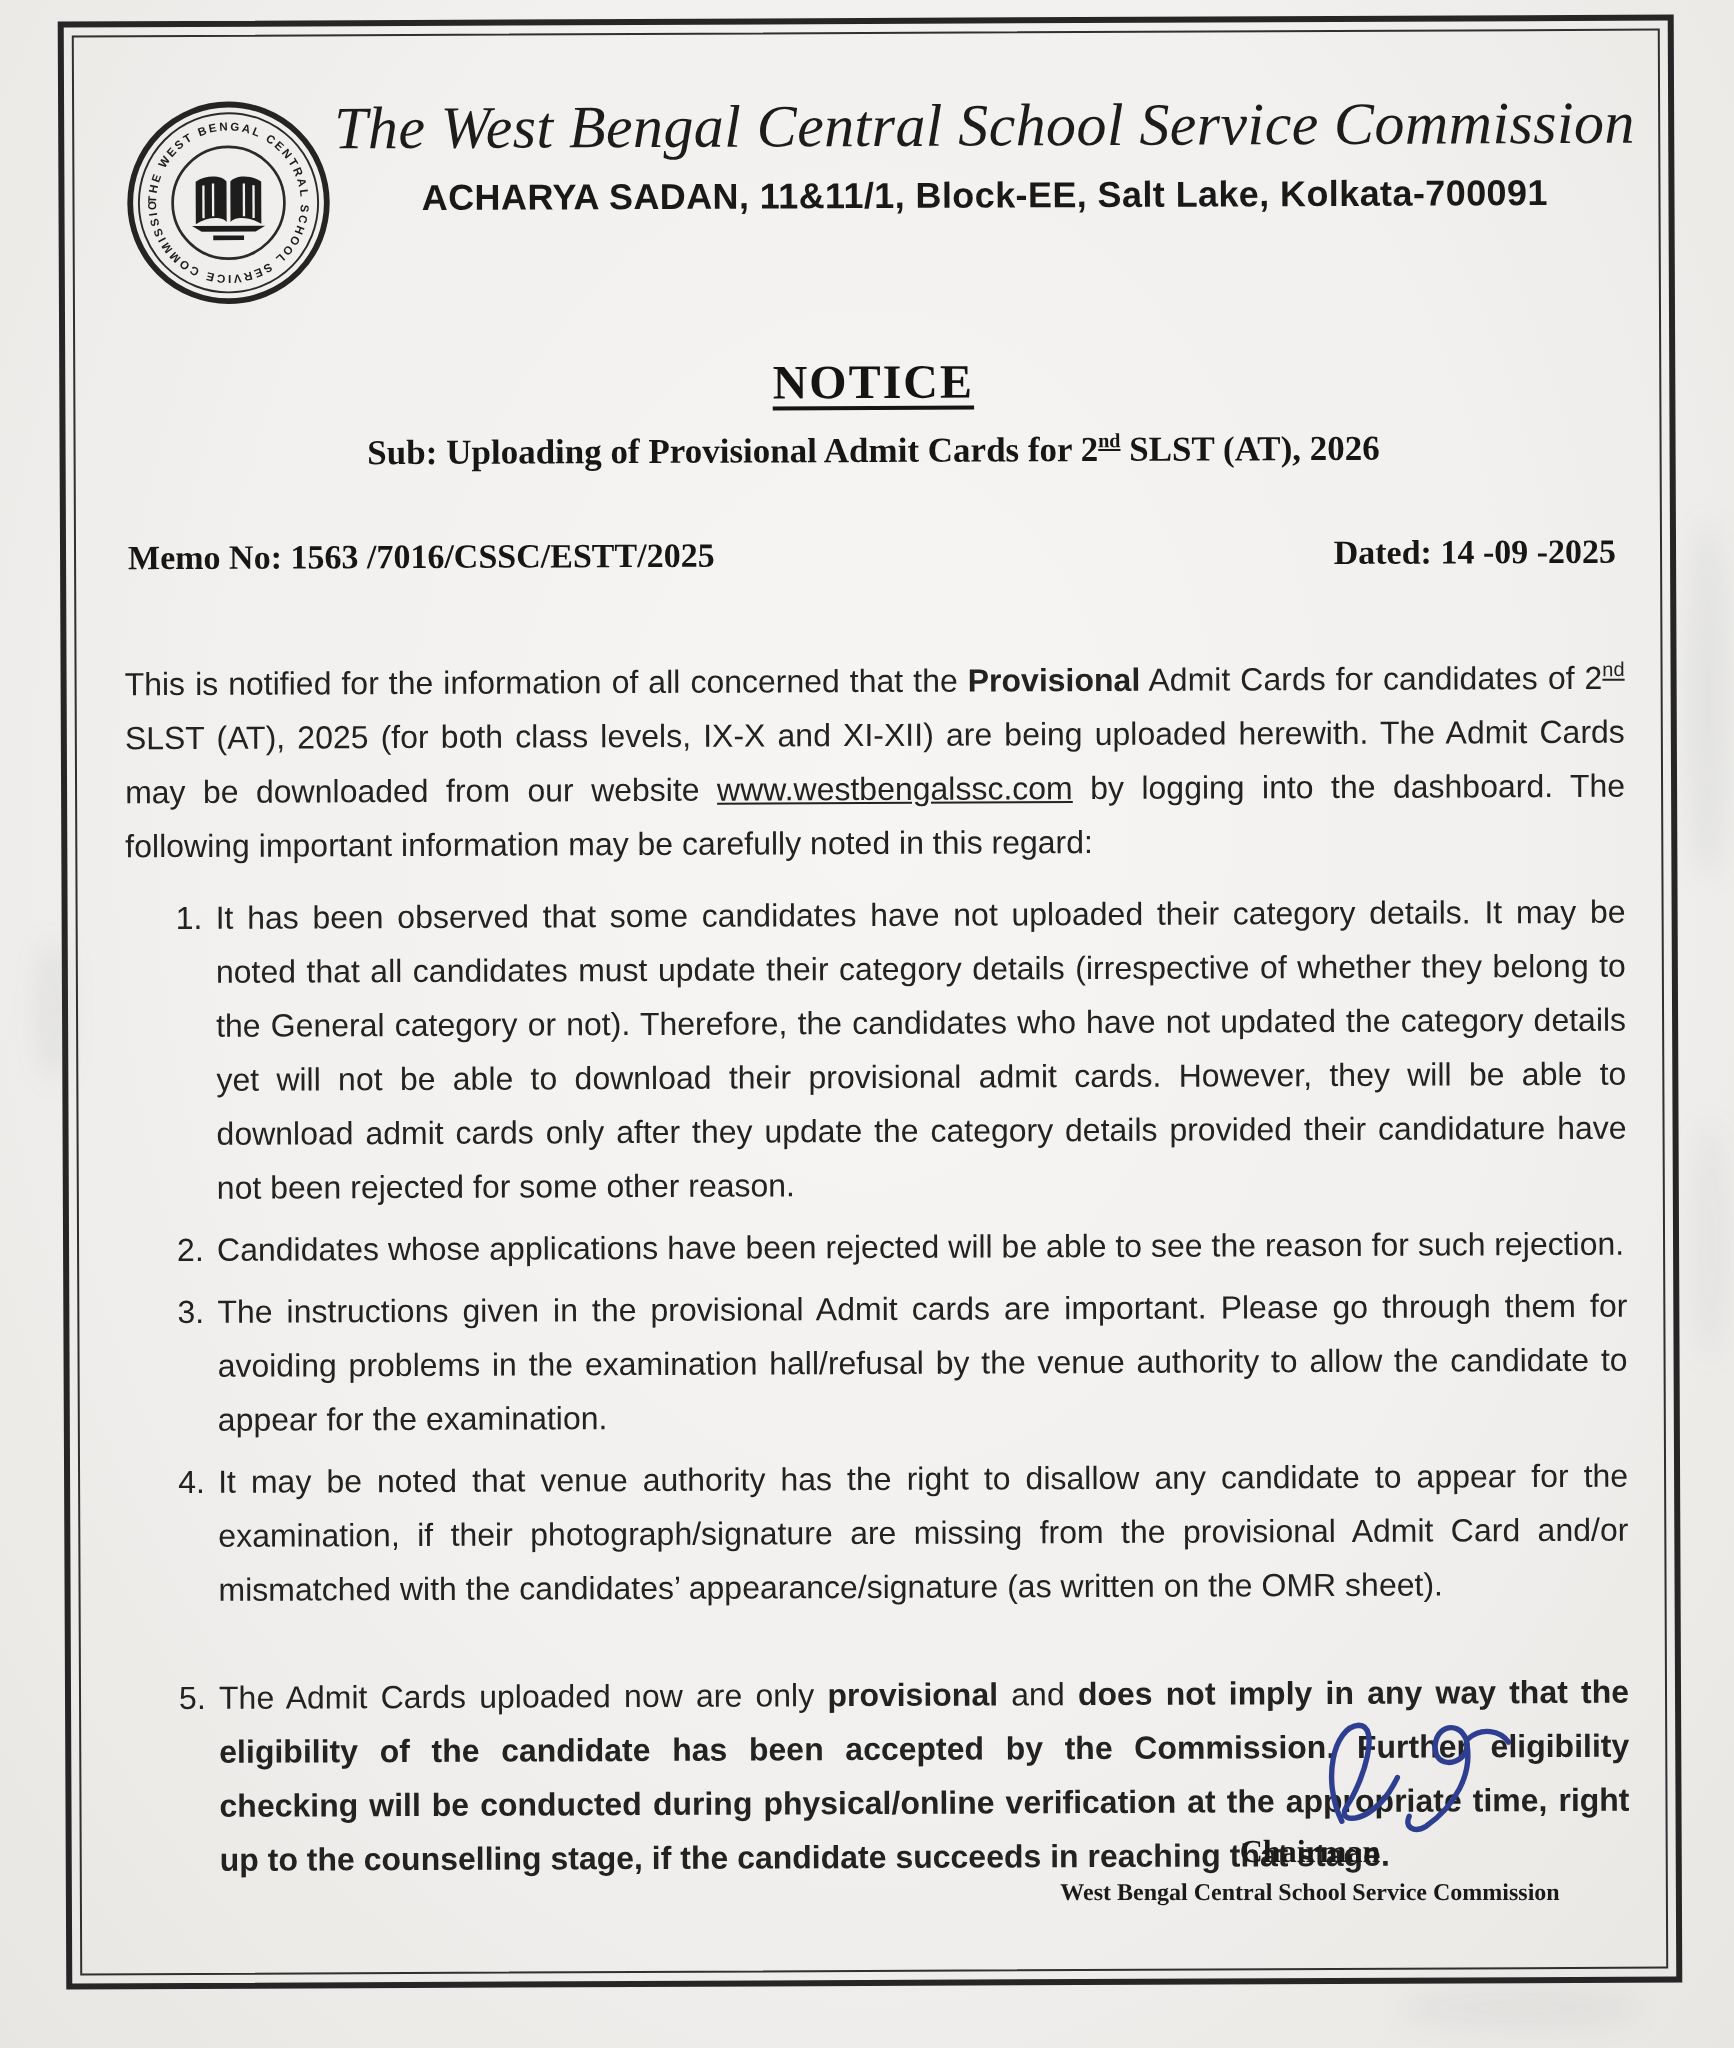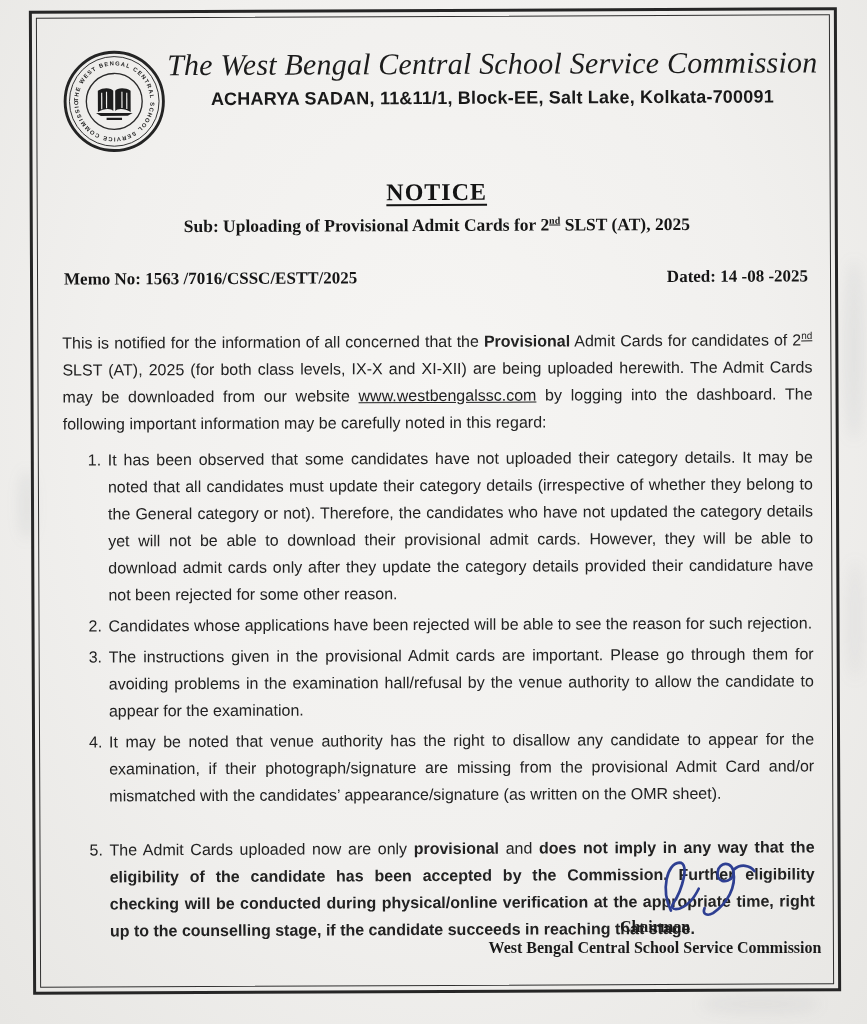--- a/index.html
+++ b/index.html
@@ -65,21 +65,21 @@
   .item .num{flex:0 0 45px;padding-left:25px;box-sizing:border-box;}
   .item .txt{flex:1;text-align:justify;}
   .item.spaced{margin-top:27px;}
   sup{font-size:10px;line-height:0;text-decoration:underline;}
   .sig{
     position:absolute;right:22px;top:850px;width:380px;text-align:center;
     font-family:"Liberation Serif","DejaVu Serif",serif;color:#1a1a1a;
   }
   .sig svg{display:block;margin:0 auto;margin-left:170px;}
   .sig-title{font-weight:700;font-size:16px;margin-top:-12px;}
-  .sig-org{font-weight:700;font-size:16px;margin-top:3px;white-space:nowrap;}
+  .sig-org{font-weight:700;font-size:12px;margin-top:3px;white-space:nowrap;}
   .smudge{position:absolute;border-radius:50%;filter:blur(7px);pointer-events:none;}
   .s1{left:846px;top:260px;width:16px;height:180px;background:rgba(110,115,130,0.10);}
   .s2{left:848px;top:560px;width:14px;height:120px;background:rgba(110,115,130,0.08);}
   .s3{left:20px;top:470px;width:14px;height:70px;background:rgba(100,105,120,0.10);}
   .s4{left:700px;top:995px;width:120px;height:18px;background:rgba(100,100,110,0.07);}
 </style>
 </head>
 <body>
 
 <div class="photo">
@@ -109,25 +109,25 @@
             <rect x="-8" y="16" width="16" height="2.4" fill="#1d1d1d"></rect>
           </g>
         </svg>
         <div class="head-text">
           <div class="org-name">The West Bengal Central School Service Commission</div>
           <div class="org-address">ACHARYA SADAN, 11&amp;11/1, Block-EE, Salt Lake, Kolkata-700091</div>
         </div>
       </div>
 
       <div class="notice-title">NOTICE</div>
-      <div class="subject"><span>Sub: Uploading of Provisional Admit Cards for 2</span><sup>nd</sup><span> SLST (AT), 2025</span></div>
+      <div class="subject"><span>Sub: Uploading of Provisional Admit Cards for 2</span><sup>nd</sup><span> SLST (AT), 2026</span></div>
 
       <div class="memo-row">
         <div>Memo No: 1563 /7016/CSSC/ESTT/2025</div>
-        <div>Dated: 14 -08 -2025</div>
+        <div>Dated: 14 -09 -2025</div>
       </div>
 
       <div class="intro"><span>This is notified for the information of all concerned that the </span><span style="font-weight: 700;">Provisional</span><span> Admit Cards for candidates of 2</span><sup>nd</sup><span> SLST (AT), 2025 (for both class levels, IX-X and XI-XII) are being uploaded herewith. The Admit Cards may be downloaded from our website </span><span style="text-decoration: underline;">www.westbengalssc.com</span><span> by logging into the dashboard. The following important information may be carefully noted in this regard:</span></div>
 
       <div class="items">
         <div class="item">
           <div class="num">1.</div>
           <div class="txt"><span>It has been observed that some candidates have not uploaded their category details. It may be noted that all candidates must update their category details (irrespective of whether they belong to the General category or not). Therefore, the candidates who have not updated the category details yet will not be able to download their provisional admit cards. However, they will be able to download admit cards only after they update the category details provided their candidature have not been rejected for some other reason.</span></div>
         </div>
         <div class="item">

